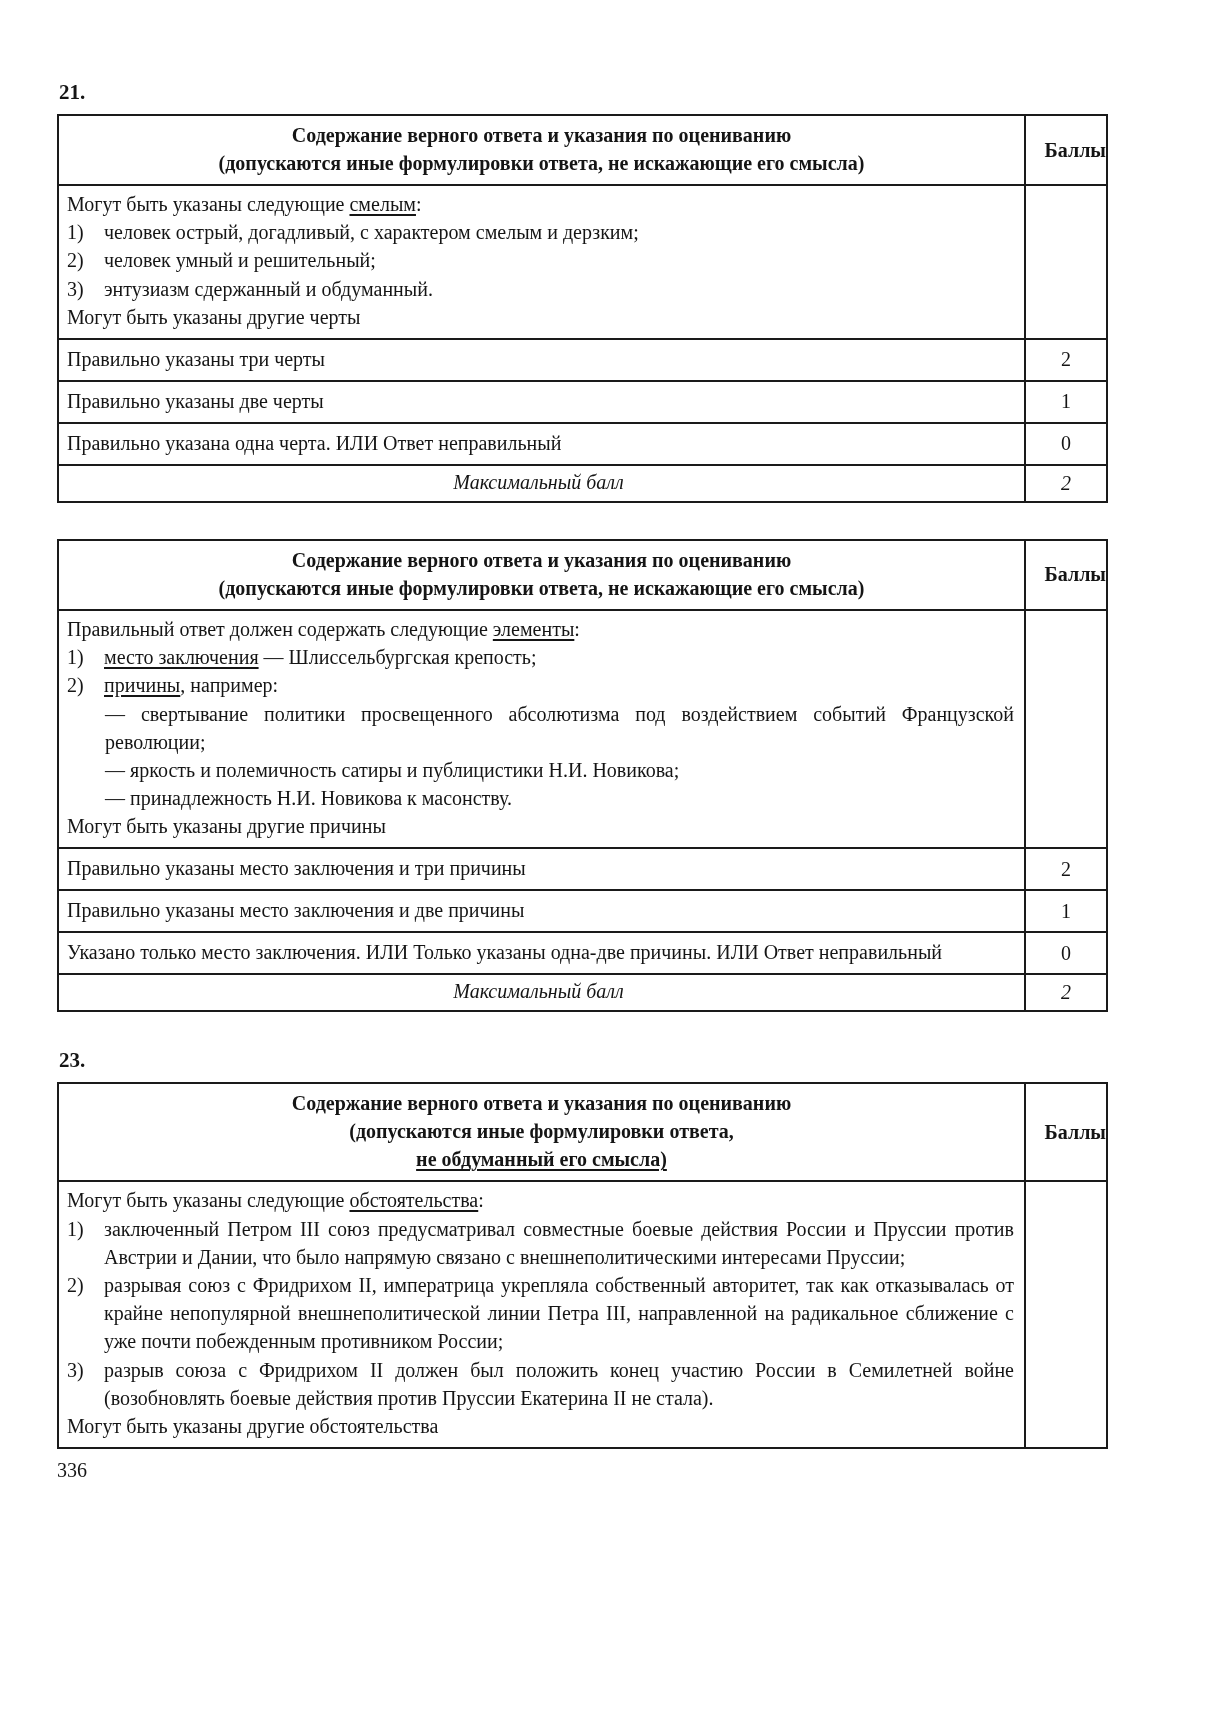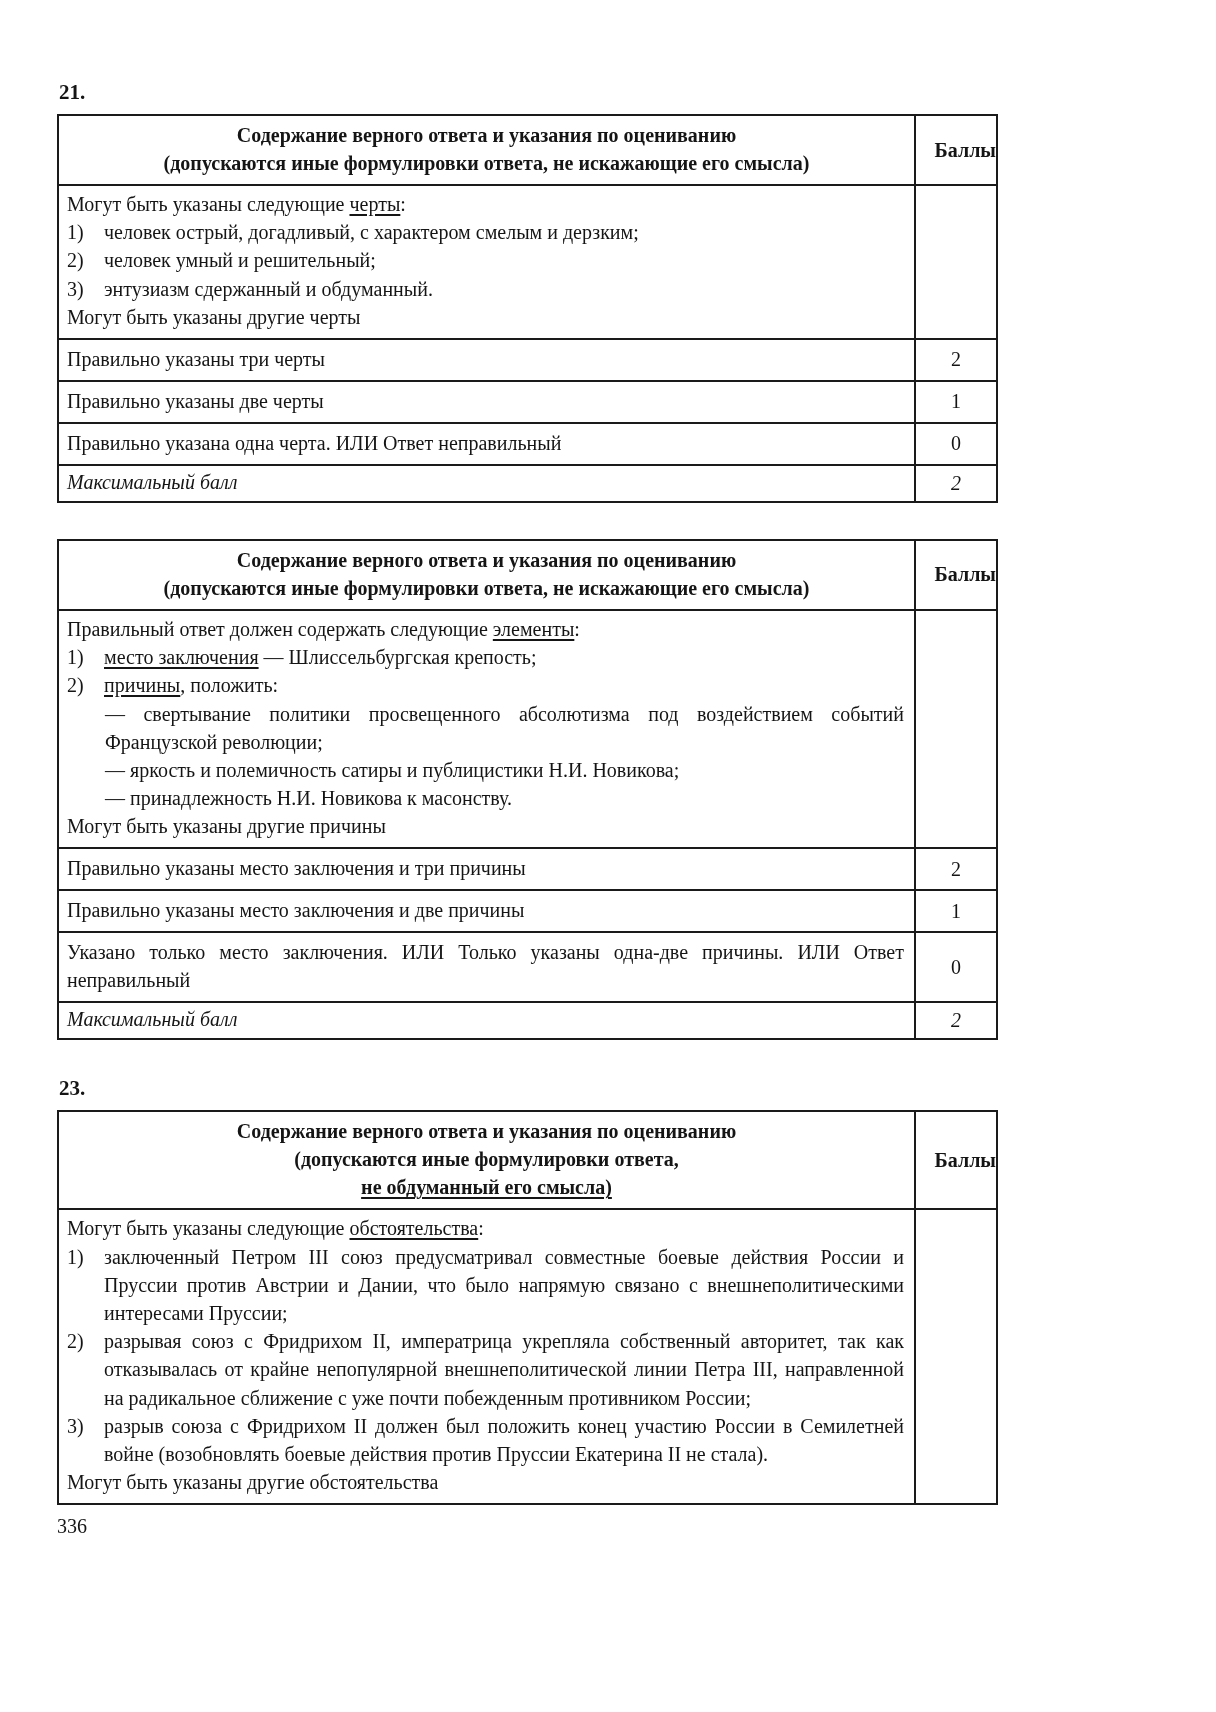--- a/index.html
+++ b/index.html
@@ -16,21 +16,21 @@
     width: 1063px;
   }
   .question { margin-bottom: 36px; }
   .q-label {
     font-weight: bold;
     font-size: 21px;
     margin: 0 0 9px 2px;
   }
   table.rubric {
     border-collapse: collapse;
-    width: 941px;
+    width: 1051px;
     table-layout: fixed;
   }
   .rubric th, .rubric td {
     border: 2px solid #1a1a1a;
     vertical-align: middle;
   }
   col.col-points { width: 82px; }
   th.content-head {
     padding: 5px 10px 7px;
     text-align: center;
@@ -69,21 +69,21 @@
     margin-left: 39px;
   }
   td.points-cell {
     text-align: center;
     font-size: 20px;
   }
   td.max-text {
     padding: 5px 14px 7px 8px;
     font-size: 20px;
     font-style: italic;
-    text-align: left;
+    text-align: center;
   }
   .italic { font-style: italic; }
   .page-number {
     width: 1003px;
     text-align: left;
     font-size: 20px;
     margin-top: 10px;
   }
 </style>
 </head>
@@ -101,21 +101,21 @@
       <tbody>
           <tr>
         <th class="content-head">
           <div>Содержание верного ответа и указания по оцениванию</div>
           <div>(допускаются иные формулировки ответа, не искажающие его смысла)</div>
         </th>
         <th class="points-head">Баллы</th>
       </tr>
       <tr>
         <td class="content-cell">
-          <p class="line"><span>Могут быть указаны следующие </span><span class="u">черты</span><span>:</span></p>
+          <p class="line"><span>Могут быть указаны следующие </span><span class="u">смелым</span><span>:</span></p>
           <p class="line item"><span class="num">1)</span><span>человек острый, догадливый, с характером смелым и дерзким;</span></p>
           <p class="line item"><span class="num">2)</span><span>человек умный и решительный;</span></p>
           <p class="line item"><span class="num">3)</span><span>энтузиазм сдержанный и обдуманный.</span></p>
           <p class="line">Могут быть указаны другие черты</p>
         </td>
         <td class="points-cell"></td>
       </tr>
       <tr>
         <td class="score-text">Правильно указаны три черты</td>
         <td class="points-cell">2</td>
@@ -147,21 +147,21 @@
         <th class="content-head">
           <div>Содержание верного ответа и указания по оцениванию</div>
           <div>(допускаются иные формулировки ответа, не искажающие его смысла)</div>
         </th>
         <th class="points-head">Баллы</th>
       </tr>
       <tr>
         <td class="content-cell">
           <p class="line"><span>Правильный ответ должен содержать следующие </span><span class="u">элементы</span><span>:</span></p>
           <p class="line item"><span class="num">1)</span><span class="u">место заключения</span><span> — Шлиссельбургская крепость;</span></p>
-          <p class="line item"><span class="num">2)</span><span class="u">причины</span><span>, положить:</span></p>
+          <p class="line item"><span class="num">2)</span><span class="u">причины</span><span>, например:</span></p>
           <p class="line sub">— свертывание политики просвещенного абсолютизма под воздействием событий Французской революции;</p>
           <p class="line sub">— яркость и полемичность сатиры и публицистики Н.И. Новикова;</p>
           <p class="line sub">— принадлежность Н.И. Новикова к масонству.</p>
           <p class="line">Могут быть указаны другие причины</p>
         </td>
         <td class="points-cell"></td>
       </tr>
       <tr>
         <td class="score-text">Правильно указаны место заключения и три причины</td>
         <td class="points-cell">2</td>

